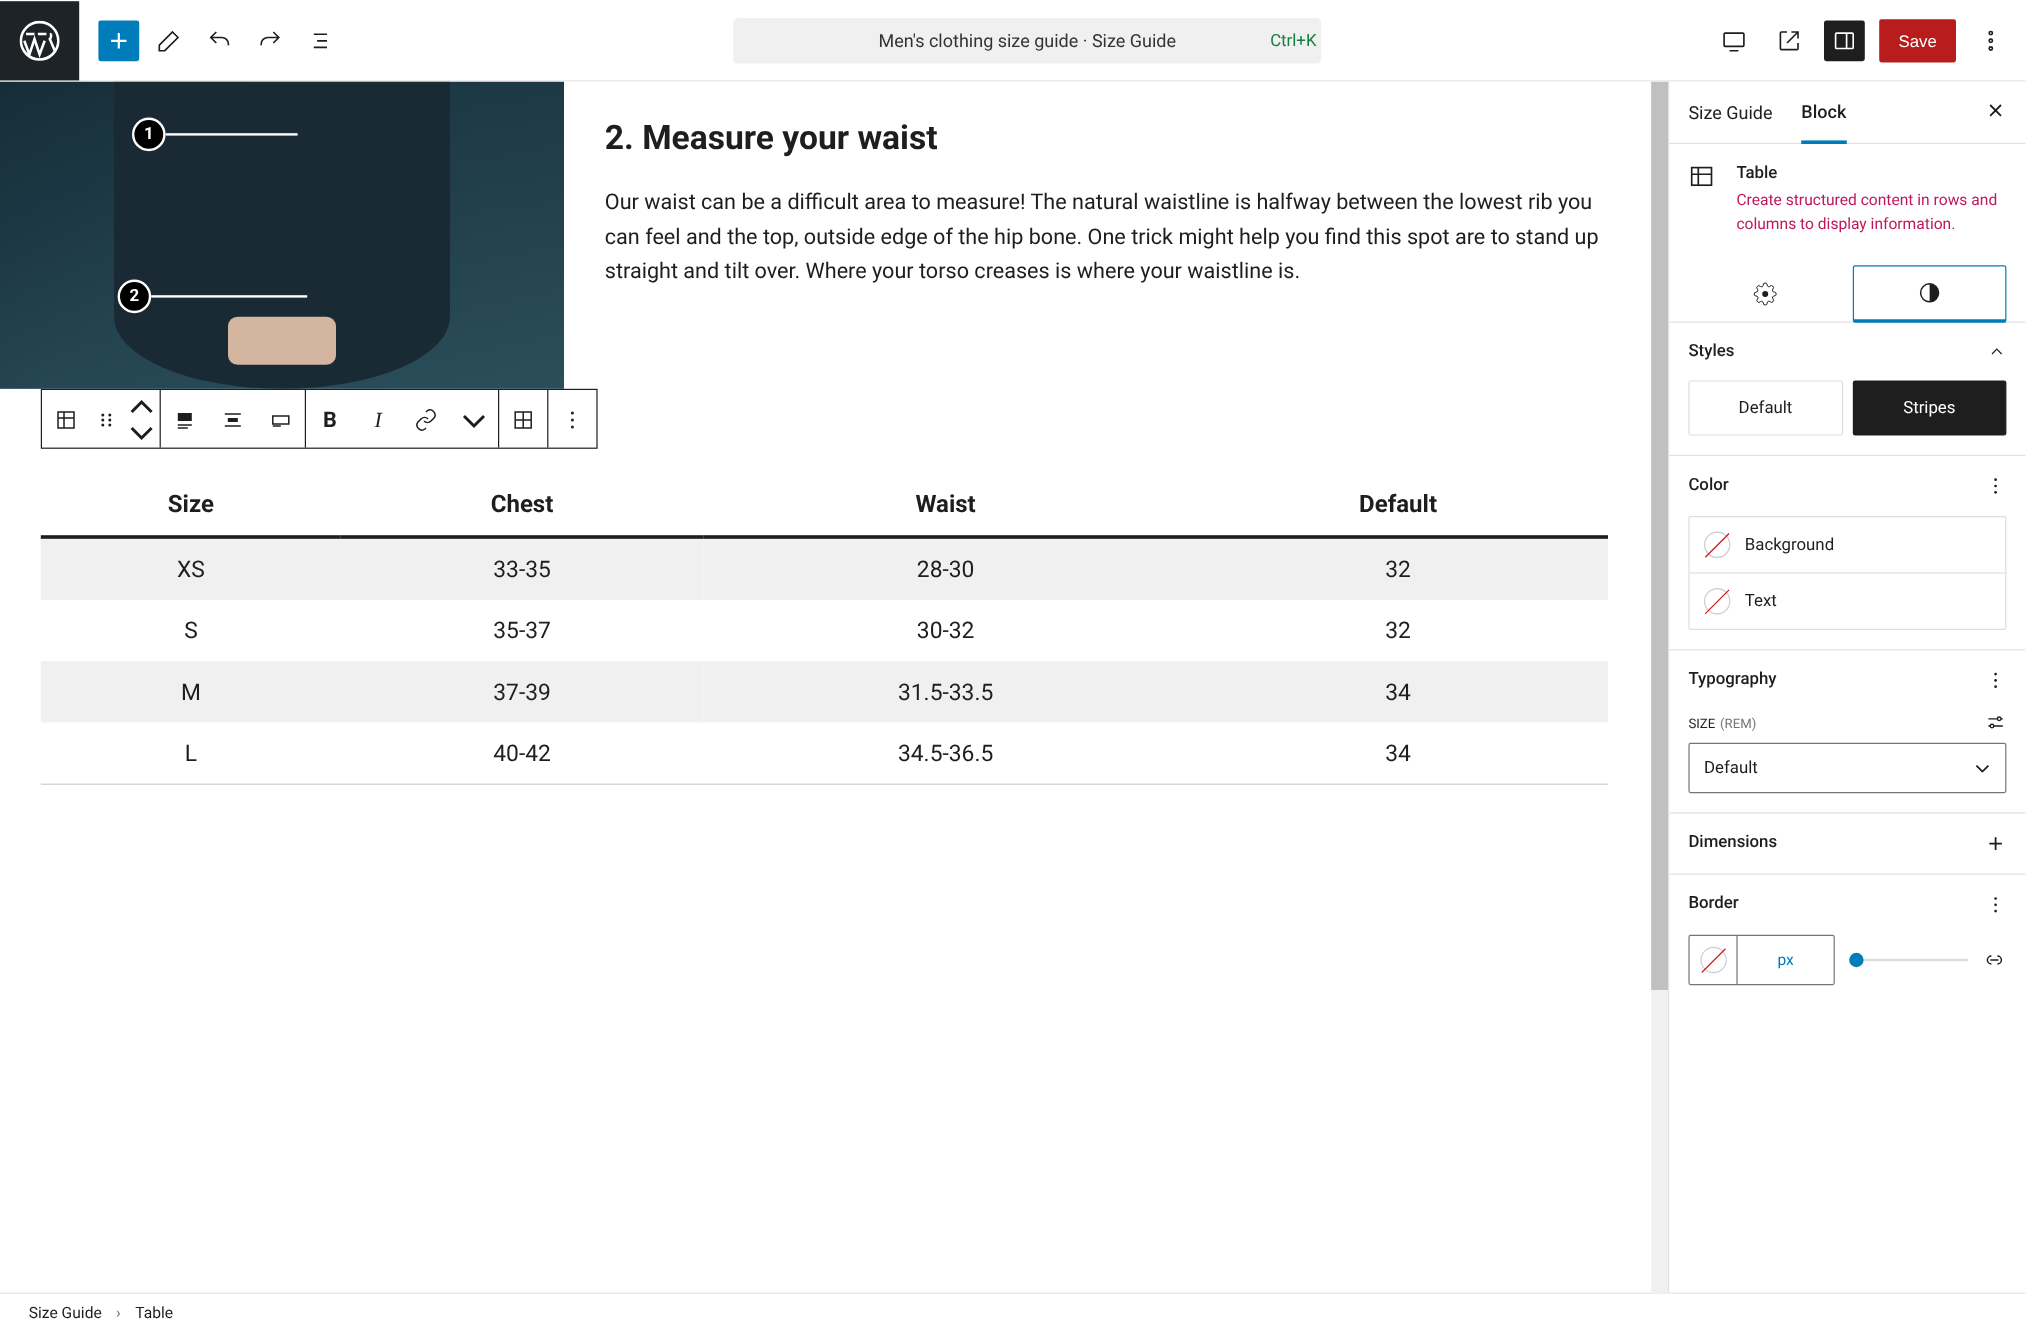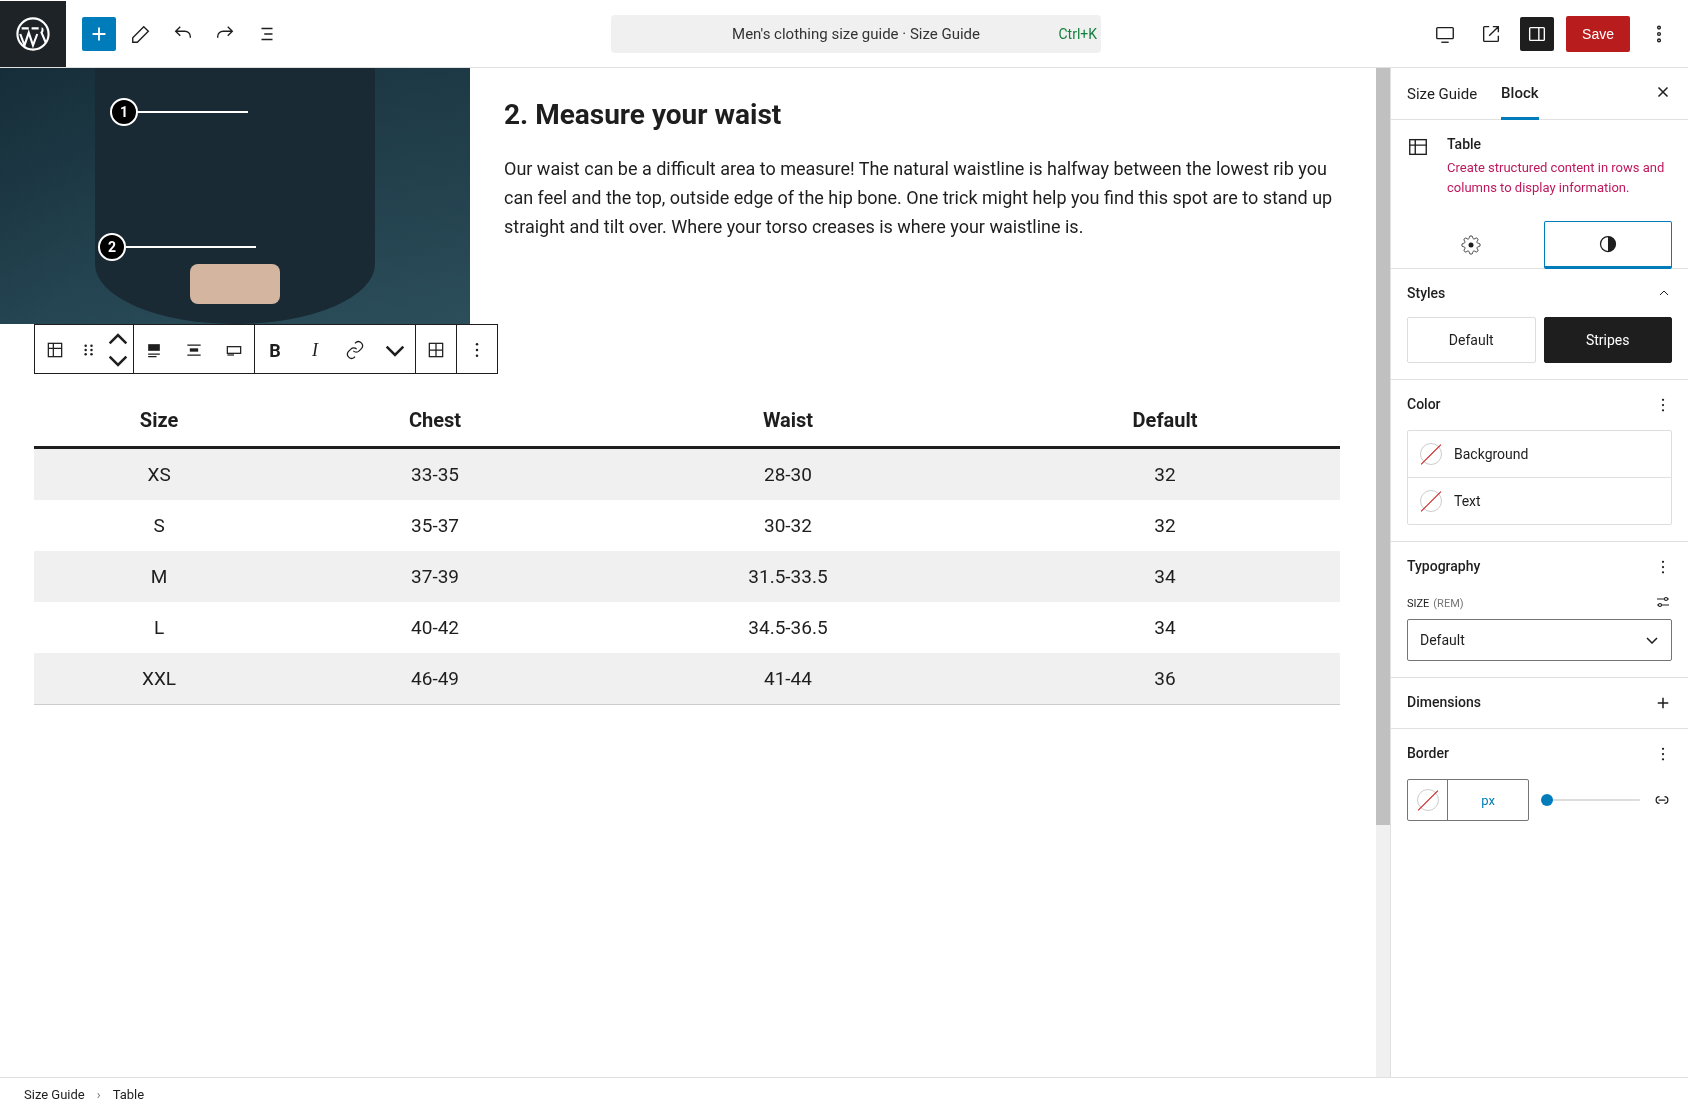--- a/index.html
+++ b/index.html
@@ -316,26 +316,20 @@
               <td>37-39</td>
               <td>31.5-33.5</td>
               <td>34</td>
             </tr>
             <tr>
               <td>L</td>
               <td>40-42</td>
               <td>34.5-36.5</td>
               <td>34</td>
             </tr>
-            <tr>
-              <td>XXL</td>
-              <td>46-49</td>
-              <td>41-44</td>
-              <td>36</td>
-            </tr>
           </tbody>
       </table>
     </div>
   </div>
 
   <div class="right-sidebar">
     <div class="sidebar-tabs">
       <div class="sidebar-tab">Size Guide</div>
       <div class="sidebar-tab active">Block</div>
       <div class="close-sidebar">

